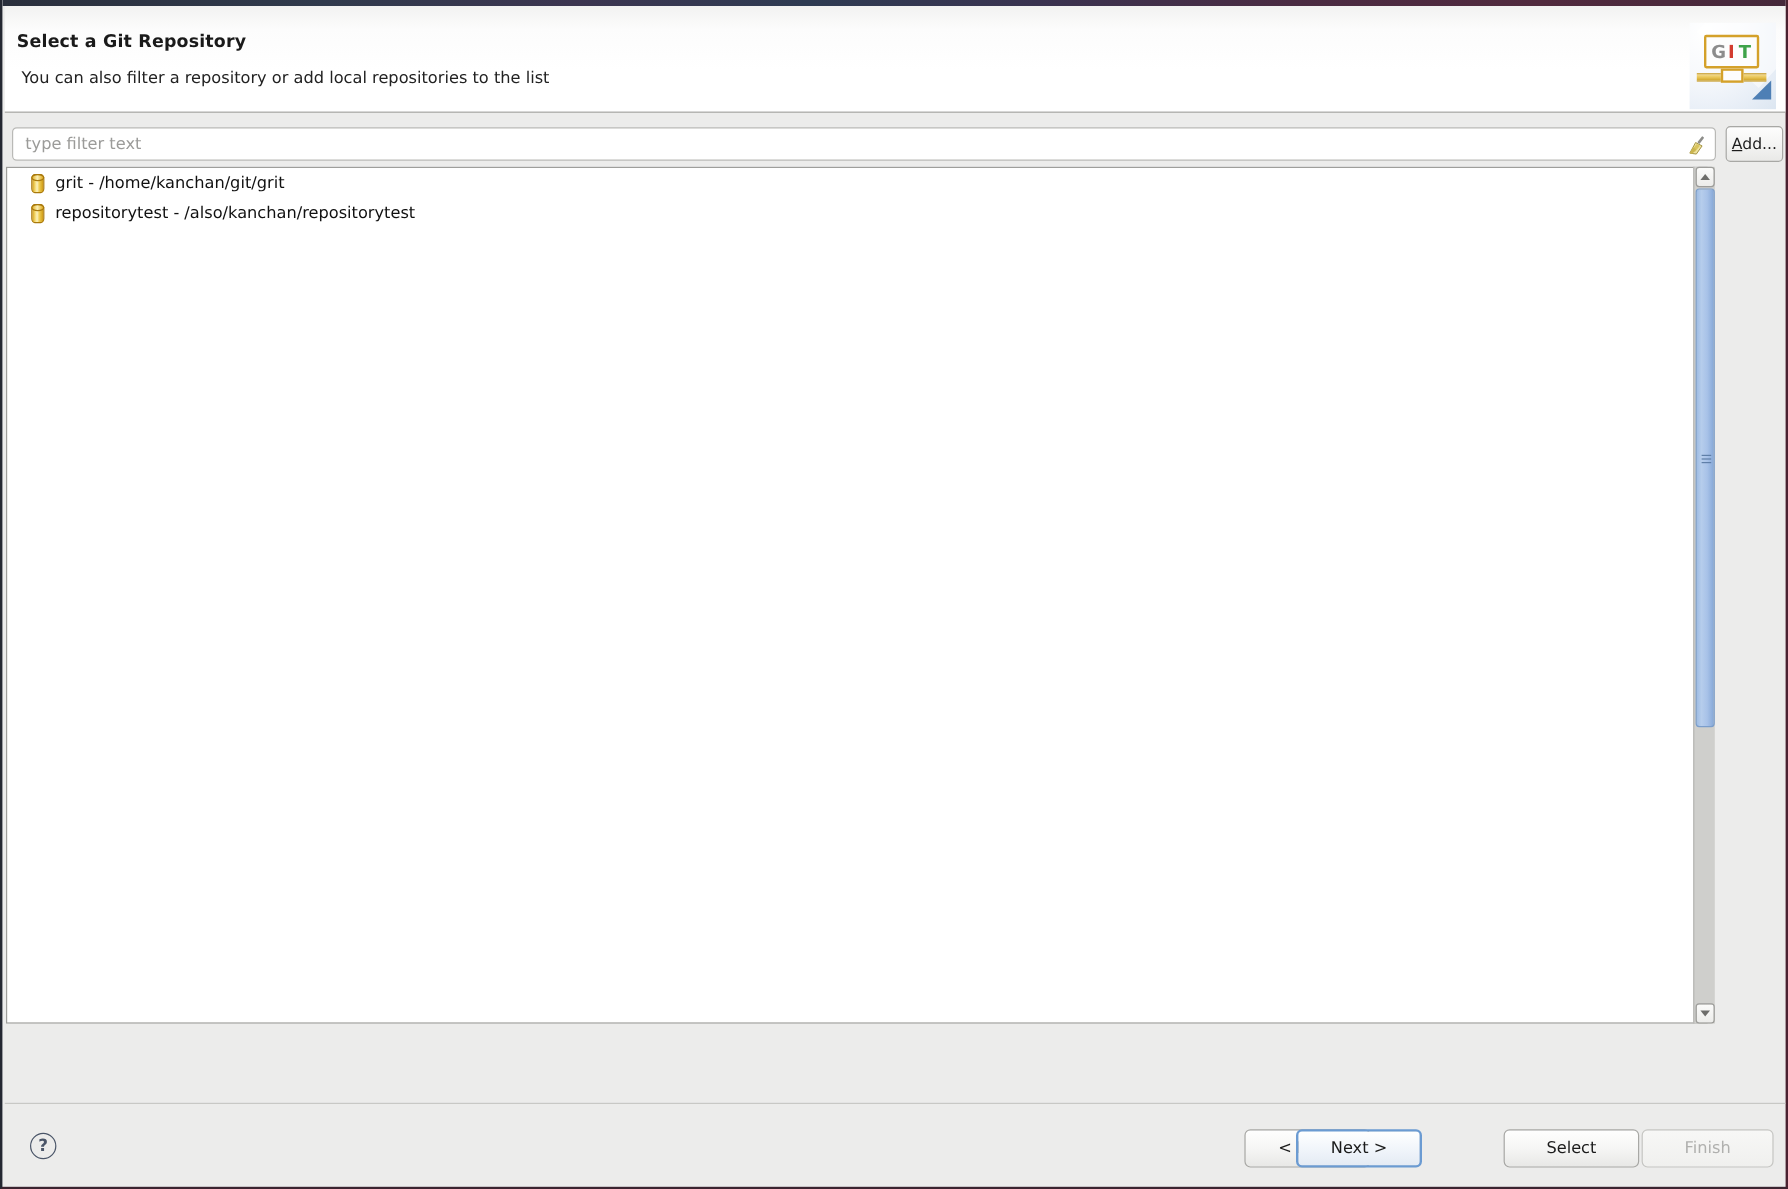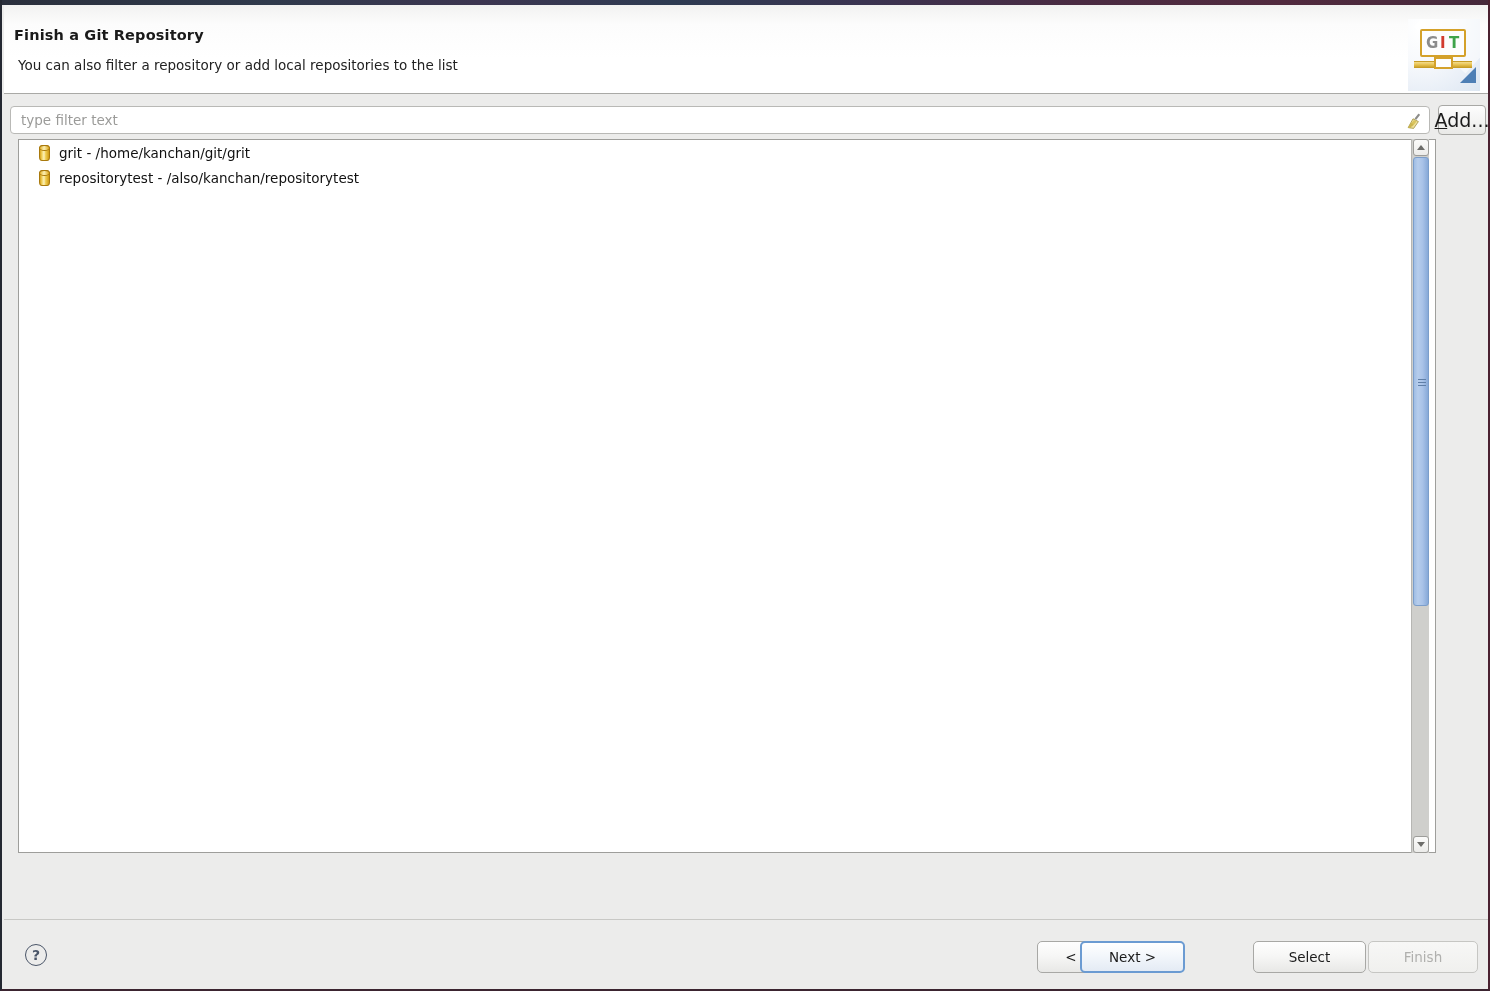--- a/index.html
+++ b/index.html
@@ -106,29 +106,29 @@
   #clear-filter-icon {
     position: absolute; right: 6px; top: 5px; width: 18px; height: 18px;
     cursor: pointer;
   }
   #add-button {
     position: absolute; left: 1434px; top: 2px;
     width: 48px; height: 30px;
     background: linear-gradient(180deg,#fdfdfd 0%,#f4f4f3 52%,#e9e9e7 100%);
     border: 1px solid #a8a8a5; border-radius: 4px;
     font-family: "DejaVu Sans", "Liberation Sans", sans-serif;
-    font-size: 19px; color: #1c1c1c;
+    font-size: 13px; color: #1c1c1c;
     display: flex; align-items: center; justify-content: center;
     cursor: pointer; padding: 0;
   }
   #add-button u { text-decoration: underline; }
 
   
   #tree-panel {
-    position: absolute; left: 16px; top: 139px;
+    position: absolute; left: 3px; top: 139px;
     width: 1418px; height: 714px;
     background: #ffffff;
     border: 1px solid #9e9e9b;
   }
   .tree-item {
     position: relative; height: 25px;
     display: flex; align-items: center;
     padding-left: 20px;
     font-size: 13.5px; color: #111111;
     cursor: default;
@@ -213,21 +213,21 @@
                 border-color: #c6c6c3; cursor: default; }
 </style>
 </head>
 <body>
 
 <div id="dialog">
 
   <div id="top-chrome"></div>
 
   <div id="header">
-    <div id="page-title">Finish a Git Repository</div>
+    <div id="page-title">Select a Git Repository</div>
     <div id="page-subtitle">You can also filter a repository or add local repositories to the list</div>
 
     <div id="banner">
       <div class="sheen"></div>
       <div class="plaque">
         <span class="gl g">G</span>
         <span class="gl i">I</span>
         <span class="gl t">T</span>
       </div>
       <div class="bar"></div>

